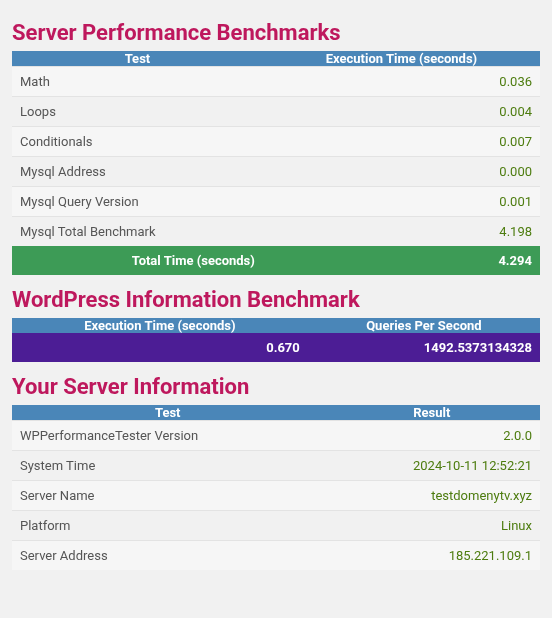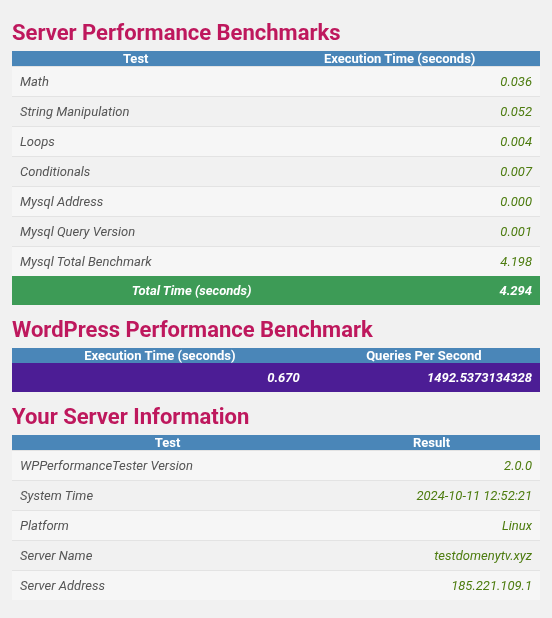--- a/index.html
+++ b/index.html
@@ -31,21 +31,20 @@
     padding: 0 8px;
     font-size: 13px;
   }
   tbody td {
     padding: 7px 8px;
     border-top: 1px solid #e3e3e3;
     vertical-align: middle;
   }
   tbody tr {
     background: #f6f6f6;
-    font-style: italic;
   }
   tbody tr:nth-child(even) {
     background: #f1f1f1;
   }
   .cell-left { text-align: left; color:#555; }
   .cell-right { text-align: right; color:#4d7c0f; }
   tr.total td {
     background: #3d9b56;
     color: #fff;
     font-weight: 700;
@@ -72,24 +71,20 @@
       <th>Test</th>
       <th>Execution Time (seconds)</th>
     </tr>
   </thead>
   <tbody>
     <tr>
         <td class="cell-left">Math</td>
         <td class="cell-right">0.036</td>
       </tr>
     <tr>
-        <td class="cell-left">String Manipulation</td>
-        <td class="cell-right">0.052</td>
-      </tr>
-    <tr>
         <td class="cell-left">Loops</td>
         <td class="cell-right">0.004</td>
       </tr>
     <tr>
         <td class="cell-left">Conditionals</td>
         <td class="cell-right">0.007</td>
       </tr>
     <tr>
         <td class="cell-left">Mysql Address</td>
         <td class="cell-right">0.000</td>
@@ -102,21 +97,21 @@
         <td class="cell-left">Mysql Total Benchmark</td>
         <td class="cell-right">4.198</td>
       </tr>
     <tr class="total">
       <td>Total Time (seconds)</td>
       <td>4.294</td>
     </tr>
   </tbody>
 </table>
 
-<h2>WordPress Performance Benchmark</h2>
+<h2>WordPress Information Benchmark</h2>
 <table>
   <thead>
     <tr>
       <th>Execution Time (seconds)</th>
       <th>Queries Per Second</th>
     </tr>
   </thead>
   <tbody>
     <tr class="green">
       <td>0.670</td>
@@ -136,26 +131,26 @@
   <tbody>
     <tr>
         <td class="cell-left">WPPerformanceTester Version</td>
         <td class="cell-right">2.0.0</td>
       </tr>
     <tr>
         <td class="cell-left">System Time</td>
         <td class="cell-right">2024-10-11 12:52:21</td>
       </tr>
     <tr>
+        <td class="cell-left">Server Name</td>
+        <td class="cell-right">testdomenytv.xyz</td>
+      </tr>
+    <tr>
         <td class="cell-left">Platform</td>
         <td class="cell-right">Linux</td>
-      </tr>
-    <tr>
-        <td class="cell-left">Server Name</td>
-        <td class="cell-right">testdomenytv.xyz</td>
       </tr>
     <tr>
         <td class="cell-left">Server Address</td>
         <td class="cell-right">185.221.109.1</td>
       </tr>
 
   </tbody>
 </table>
 
 </body></html>

